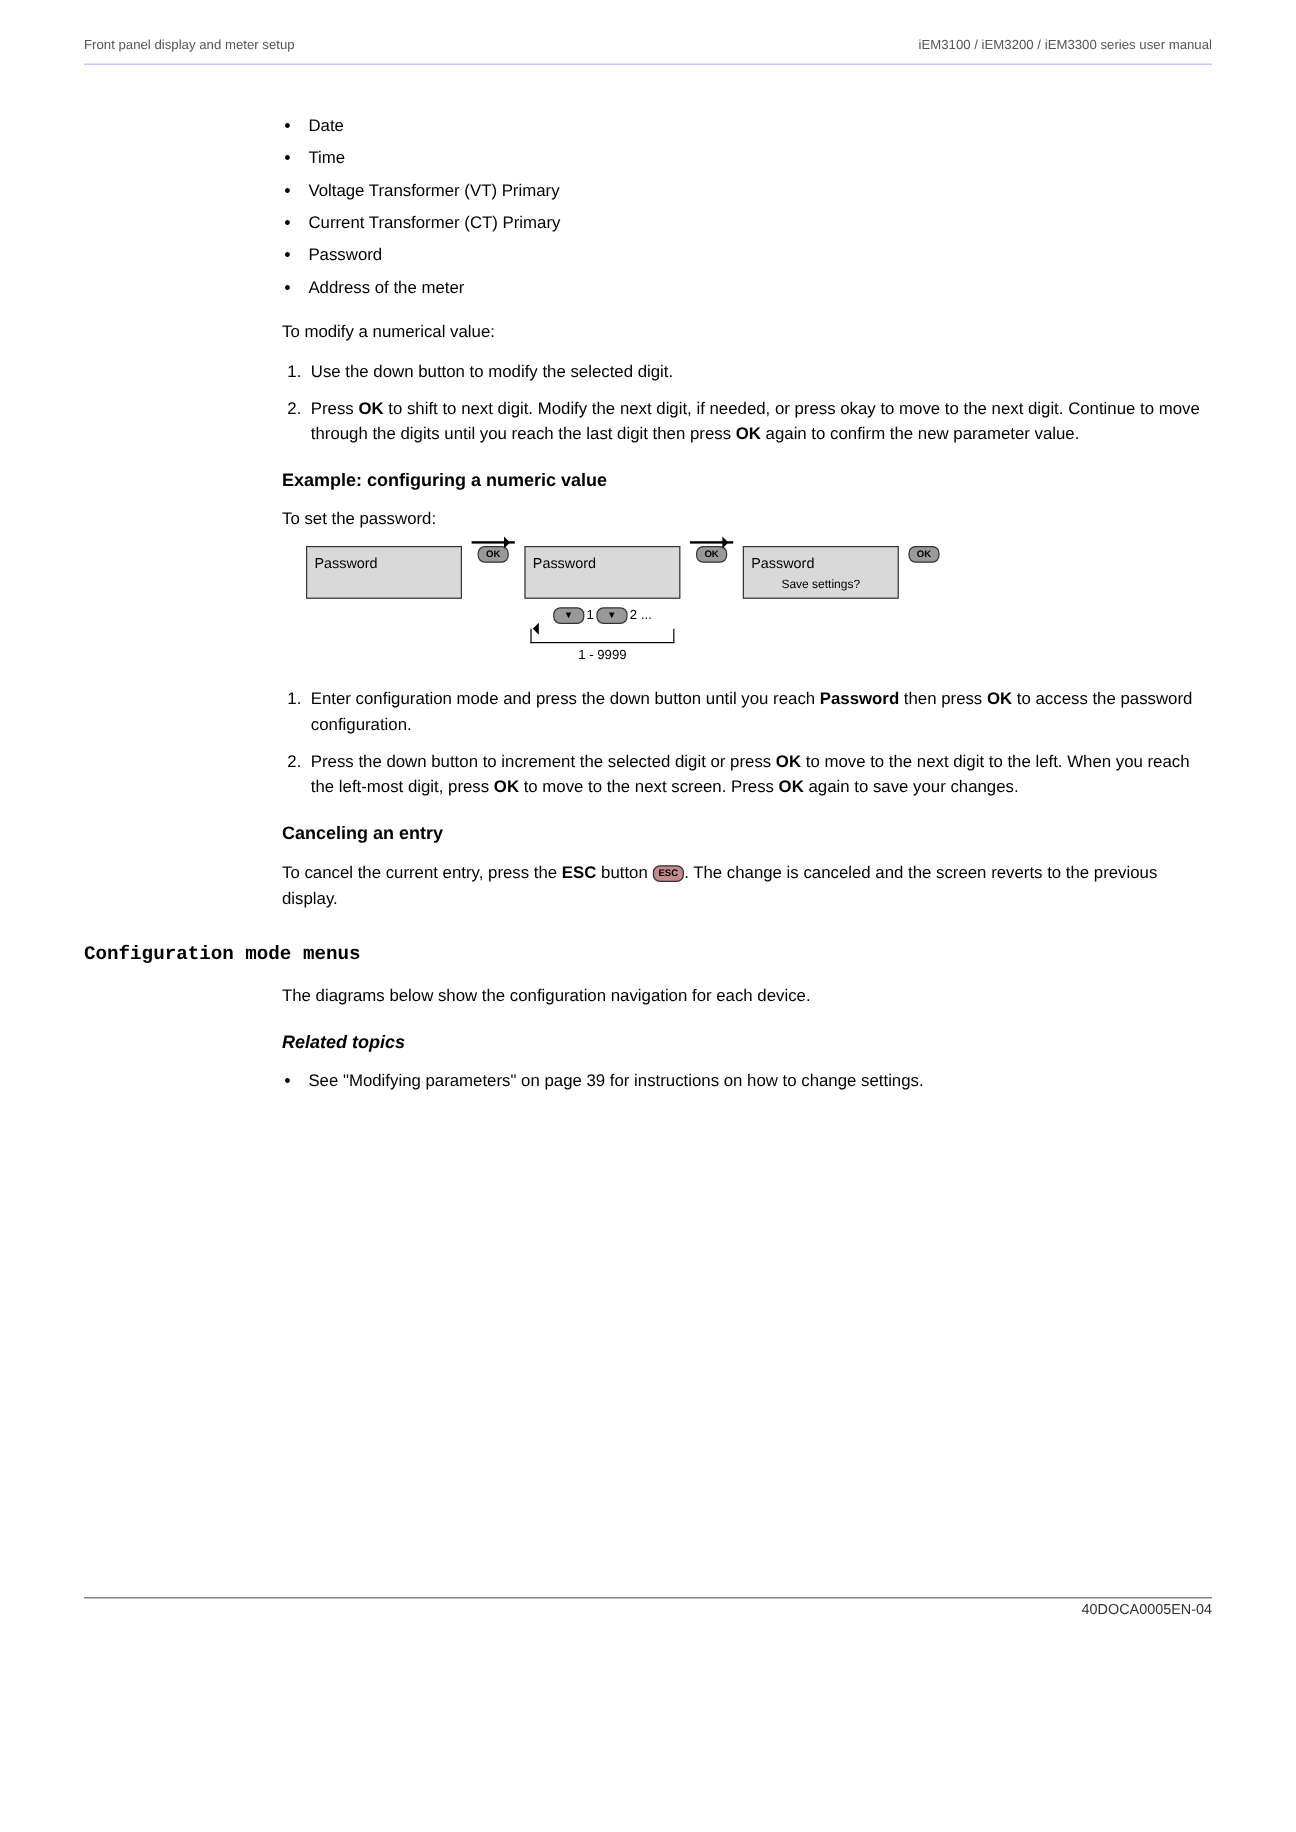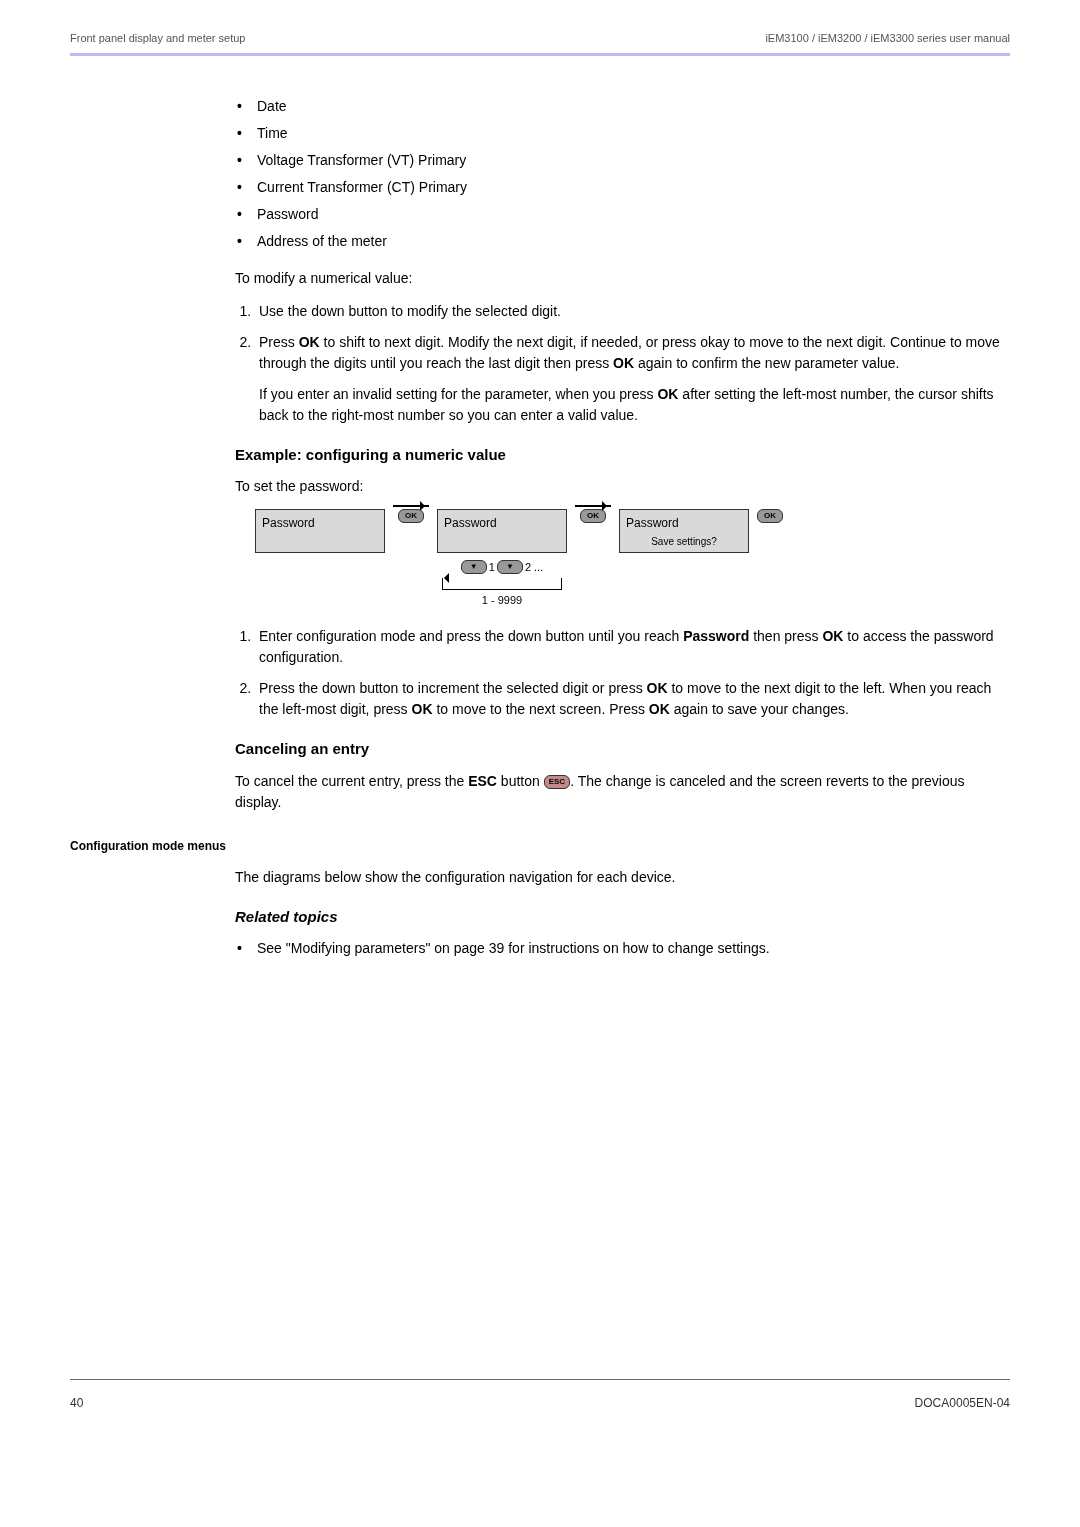--- a/index.html
+++ b/index.html
@@ -11,39 +11,39 @@
     width: 1080px;
     margin: 0 auto;
     padding: 30px 70px 30px 70px;
     line-height: 1.5;
   }
   .header-row {
     display: flex;
     justify-content: space-between;
     font-size: 11px;
     color: #555;
-    border-bottom: 3px solid #c4b5fd;
+    border-bottom: 1px solid #c4b5fd;
     padding-bottom: 6px;
     margin-bottom: 40px;
     align-items: center;
   }
   .content-indent { margin-left: 165px; margin-right: 0; }
   p { margin-bottom: 12px; }
   ul.bullets { list-style: none; margin: 0 0 16px 0; }
   ul.bullets li { position: relative; padding-left: 22px; margin-bottom: 6px; }
   ul.bullets li::before {
     content: "•";
     position: absolute; left: 2px; top: 0;
     font-weight: bold;
   }
   ol.steps { margin: 0 0 16px 0; padding-left: 20px; }
   ol.steps li { margin-bottom: 10px; padding-left: 4px; }
   ol.steps li .sub { margin-top: 10px; }
   h3.subhead { font-size: 15px; font-weight: bold; margin: 18px 0 10px 0; }
-  h2.sec { font-size: 12px; font-weight: bold; margin: 24px 0 12px 0; margin-left: 0; }
+  h2.sec { font-size: 16px; font-weight: bold; margin: 24px 0 12px 0; margin-left: 0; font-family: Liberation Mono, monospace; }
   em.rel { font-style: italic; font-weight: bold; }
 
   .diagram {
     display: flex; align-items: flex-start; gap: 8px;
     margin: 10px 0 18px 20px;
   }
   .lcd {
     width: 130px; height: 44px;
     background: #d9d9d9;
     border: 1px solid #333;
@@ -83,24 +83,24 @@
     width: 120px; height: 12px; border: 1.5px solid #000; border-top: none; margin-top: 2px;
     border-bottom-left-radius: 0; border-bottom-right-radius: 0;
     position: relative;
   }
   .loop-arrow {
     width: 0; height: 0; border: 5px solid transparent; border-right-color: #000; position: relative; left: -4px; top: -5px;
   }
   .range { font-size: 11px; margin-top: 2px; }
 
   .footer {
-    display: flex; justify-content: space-between;
+    display: flex; justify-content: flex-end;
     font-size: 12px; color: #333;
     border-top: 1px solid #666;
-    padding-top: 14px;
+    padding-top: 0;
     margin-top: 420px;
   }
   strong { font-weight: bold; }
 </style>
 </head>
 <body>
 
 <div class="header-row">
   <span>Front panel display and meter setup</span>
   <span>iEM3100 / iEM3200 / iEM3300 series user manual</span>
@@ -118,21 +118,20 @@
   </ul>
 
   <p>To modify a numerical value:</p>
 
   <ol class="steps">
     <li>
       <span>Use the down button to modify the selected digit.</span>
     </li>
     <li>
       <span><span>Press </span><strong>OK</strong><span> to shift to next digit. Modify the next digit, if needed, or press okay to move to the next digit. Continue to move through the digits until you reach the last digit then press </span><strong>OK</strong><span> again to confirm the new parameter value.</span></span>
-      <p class="sub"><span>If you enter an invalid setting for the parameter, when you press </span><strong>OK</strong><span> after setting the left-most number, the cursor shifts back to the right-most number so you can enter a valid value.</span></p>
     </li>
   </ol>
 
   <h3 class="subhead">Example: configuring a numeric value</h3>
   <p>To set the password:</p>
 
   <div class="diagram">
     <div class="lcd">
       <span>Password</span>
     </div>

